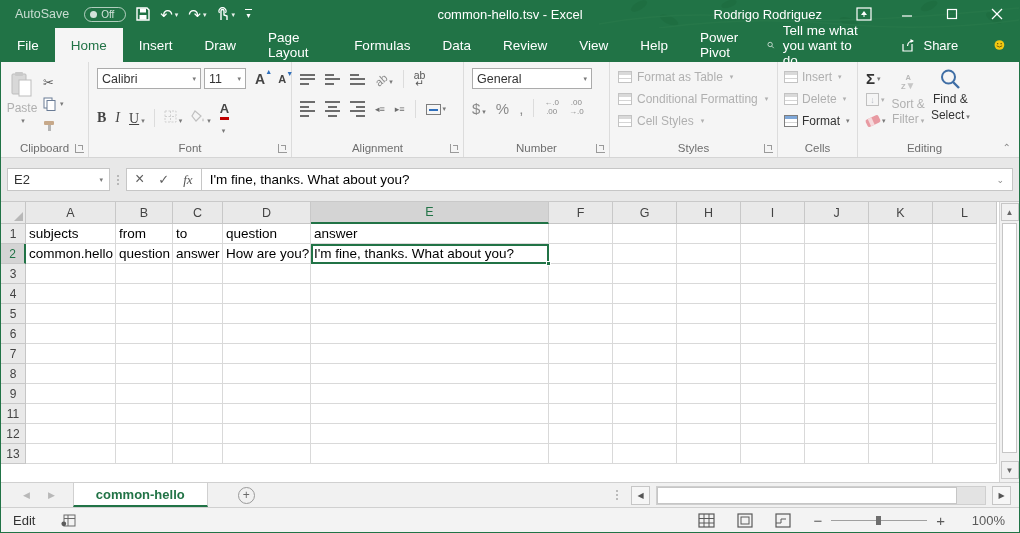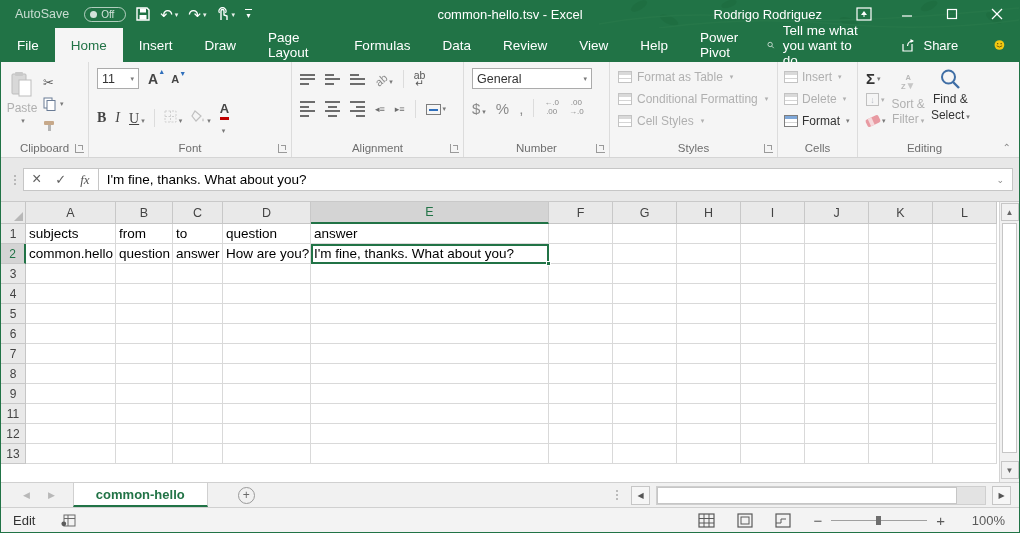--- a/index.html
+++ b/index.html
@@ -297,20 +297,24 @@
               <rect x="5" y="5" width="3" height="6" fill="#b5b5b5"></rect>
             </svg>
           </div>
       </div>
       <span class="glabel">Clipboard</span>
       <span class="launcher"></span>
     </div>
 
     <div class="rgroup g-font">
       <div class="fontrow1">
+        <div class="combo" style="width:104px">
+            <span>Calibri</span>
+            <span class="dd">▾</span>
+          </div>
         <div class="combo" style="width:42px">
             <span>11</span>
             <span class="dd">▾</span>
           </div>
         <span class="grow-a" style="margin-left:6px"><span>A</span><span class="tri">▲</span></span>
         <span class="grow-a" style="font-size:11px;margin-left:10px"><span>A</span><span class="tri">▼</span></span>
       </div>
       <div class="fontrow2">
         <span class="bib">B</span>
         <span class="iti">I</span>
@@ -464,20 +468,24 @@
             <line x1="14" y1="14" x2="20" y2="20" stroke="#3f6ea5" stroke-width="2.4"></line>
           </svg>
         <div class="twoLine" style="padding-top:2px;color:#333"><span>Find &amp;</span><br><span>Select</span><span class="dd">▾</span></div>
       </div>
       <span class="glabel">Editing</span>
     </div>
     <span class="collapse-chev">⌃</span>
   </div>
 
   <div class="fbar">
+    <div class="namebox">
+        <span>E2</span>
+        <span class="dd">▾</span>
+      </div>
     <span class="dots3">
         <i></i>
         <i></i>
         <i></i>
       </span>
     <div class="fbtns">
       <span class="fbtn" style="font-size:16px;line-height:.8">×</span>
       <span class="fbtn">✓</span>
       <span class="fbtn fx">fx</span>
     </div>

